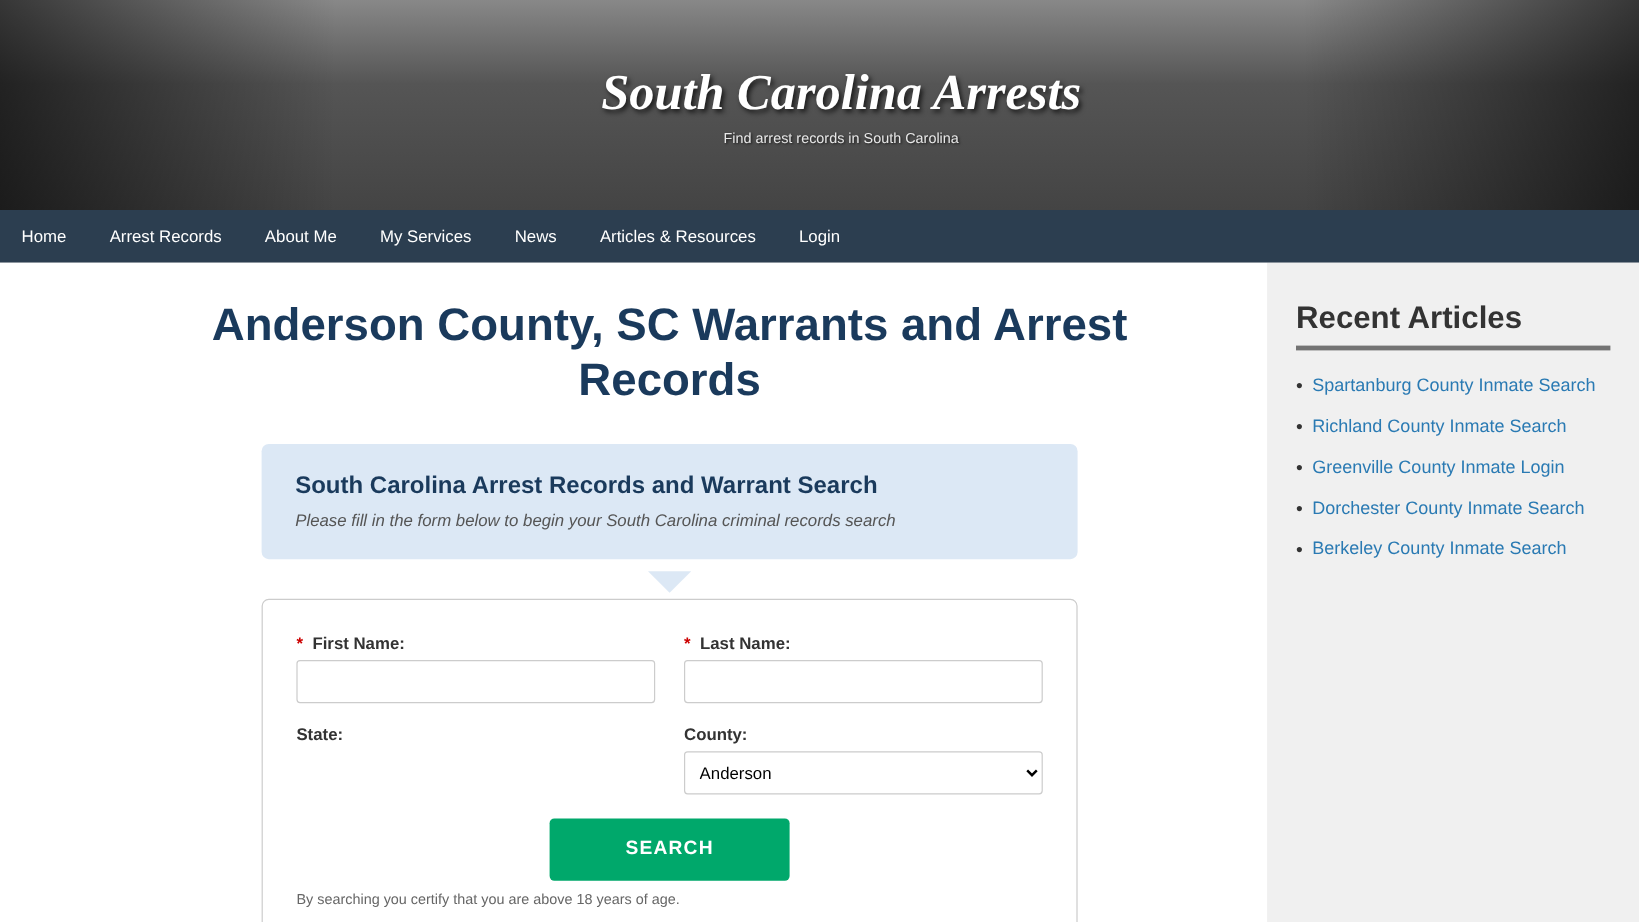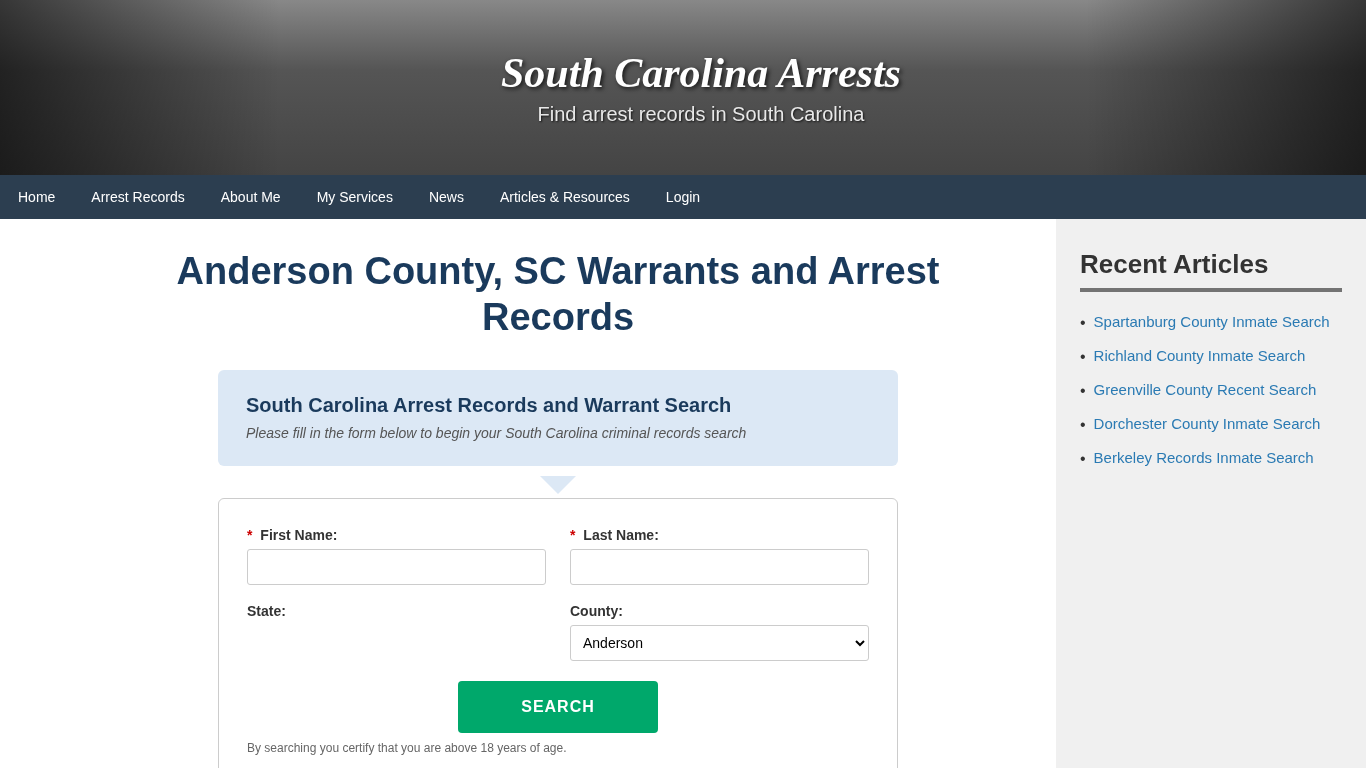--- a/index.html
+++ b/index.html
@@ -44,21 +44,21 @@
     }
     .site-title {
       font-style: italic;
       font-size: 42px;
       font-weight: bold;
       color: #fff;
       text-shadow: 2px 2px 4px rgba(0,0,0,0.7);
       font-family: Georgia, serif;
     }
     .site-tagline {
-      font-size: 20px;
+      font-size: 12px;
       color: #e8e8e8;
       text-shadow: 1px 1px 2px rgba(0,0,0,0.7);
       margin-top: 6px;
     }
 
     
     nav {
       background: #2c3e50;
       display: flex;
       align-items: flex-end;
@@ -323,26 +323,26 @@
       <li>
         <span class="bullet">•</span>
         <a href="#">Spartanburg County Inmate Search</a>
       </li>
       <li>
         <span class="bullet">•</span>
         <a href="#">Richland County Inmate Search</a>
       </li>
       <li>
         <span class="bullet">•</span>
-        <a href="#">Greenville County Recent Search</a>
+        <a href="#">Greenville County Inmate Login</a>
       </li>
       <li>
         <span class="bullet">•</span>
         <a href="#">Dorchester County Inmate Search</a>
       </li>
       <li>
         <span class="bullet">•</span>
-        <a href="#">Berkeley Records Inmate Search</a>
+        <a href="#">Berkeley County Inmate Search</a>
       </li>
     </ul>
   </aside>
 
 </div>
 
 </body></html>

